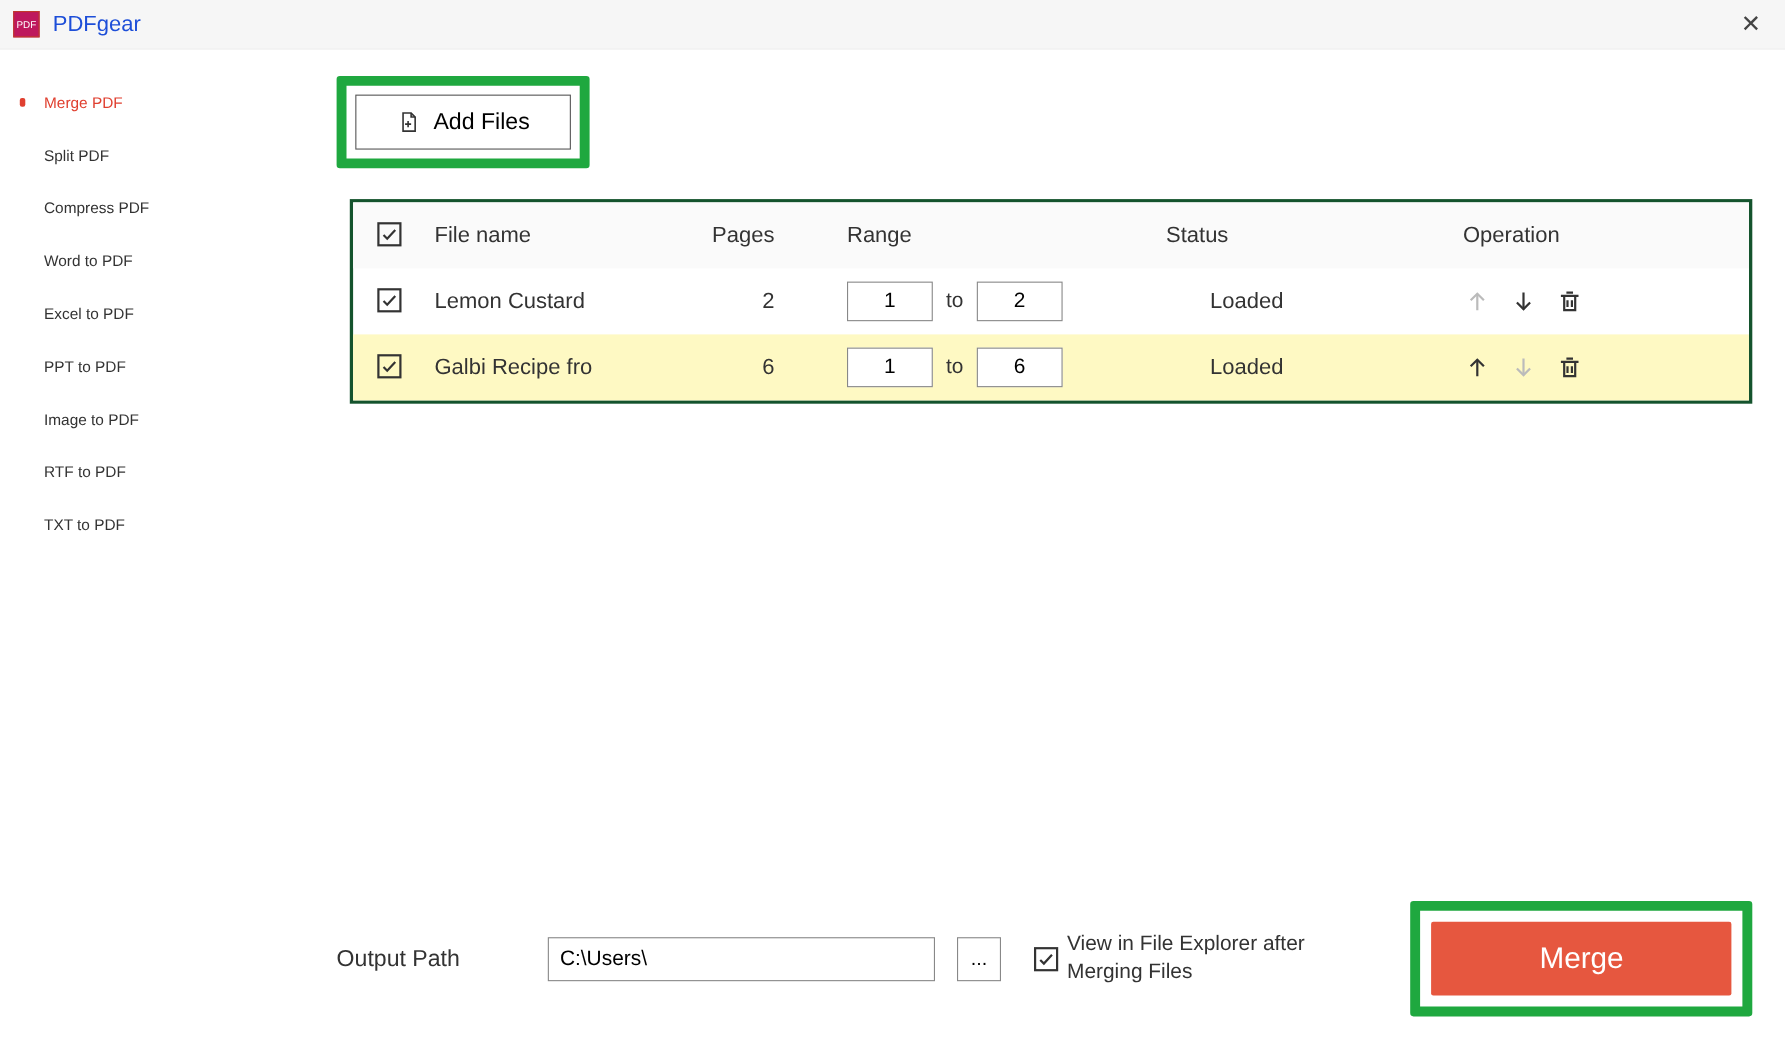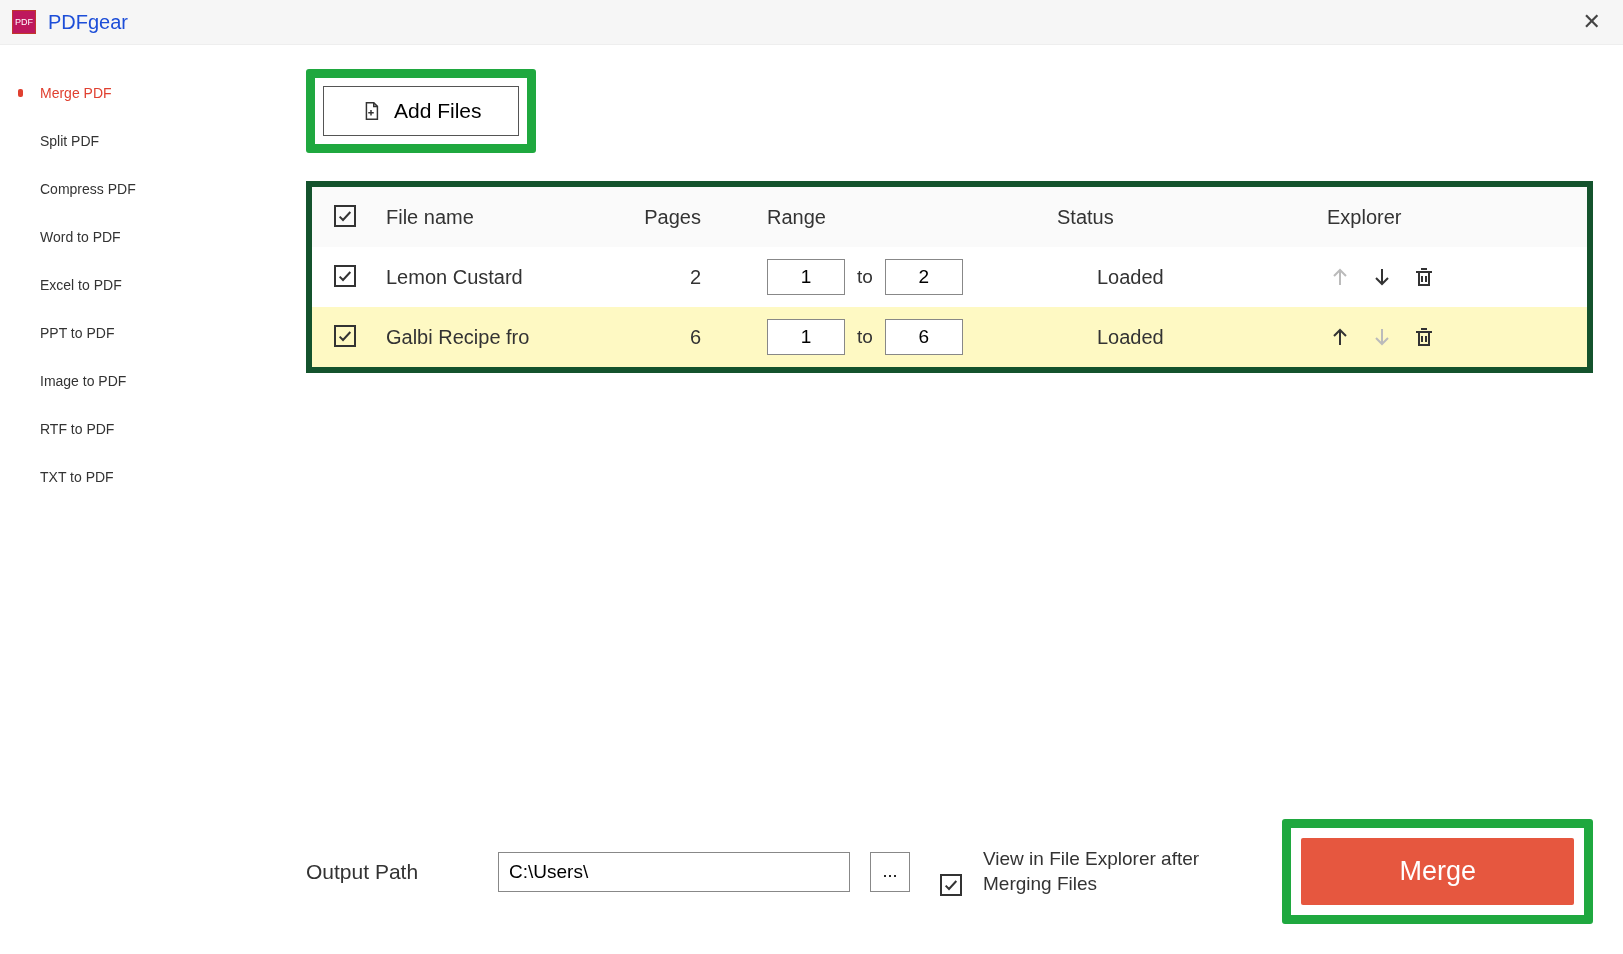--- a/index.html
+++ b/index.html
@@ -73,21 +73,21 @@
   }
   .btn svg { width: 22px; height: 22px; stroke: #333; fill: none; stroke-width: 1.6; }
 
   .hl-box {
     border: 9px solid #1fa83f;
     padding: 8px;
     display: inline-block;
     border-radius: 3px;
   }
 
-  .table-wrap { margin-top: 28px; border: 6px solid #14532d; flex: 0 0 auto; }
+  .table-wrap { margin-top: 28px; border: 3px solid #14532d; flex: 0 0 auto; margin-left: 12px; }
 
   .thead, .trow {
     display: grid;
     grid-template-columns: 64px 1fr 180px 290px 260px 220px 60px;
     align-items: center;
     min-height: 60px;
     padding: 8px 0;
   }
   .thead { background: #fafafa; font-size: 20px; color: #333; }
   .trow { font-size: 20px; }
@@ -146,21 +146,21 @@
     display: flex; align-items: center; justify-content: center;
   }
 
   .hl-outname {
     position: absolute;
     border: 9px solid #1fa83f;
     border-radius: 3px;
     pointer-events: none;
   }
 
-  .view-wrap { display: flex; align-items: flex-end; gap: 21px; margin-left: 10px; }
+  .view-wrap { display: flex; align-items: center; gap: 8px; margin-left: 10px; }
   .view-label { font-size: 19px; line-height: 1.3; max-width: 260px; }
 
   .merge-btn {
     background: #e6573f;
     color: #fff;
     font-size: 27px;
     border: none;
     padding: 18px 98px;
     cursor: pointer;
     border-radius: 2px;
@@ -218,21 +218,21 @@
                 <svg viewBox="0 0 24 24">
                   <polyline points="4,13 9,18 20,6"></polyline>
                 </svg>
               </span></div>
           <div class="th fn">
               <span>File name</span>
             </div>
           <div class="th pages"><span>Pages</span></div>
           <div class="th"><span>Range</span></div>
           <div class="th"><span>Status</span></div>
-          <div class="th op"><span>Explorer</span></div>
+          <div class="th op"><span>Operation</span></div>
           <div class="th"></div>
         </div>
 
         <div class="trow">
           <div class="td"><span class="chk">
                 <svg viewBox="0 0 24 24">
                   <polyline points="4,13 9,18 20,6"></polyline>
                 </svg>
               </span></div>
           <div class="td fn">

